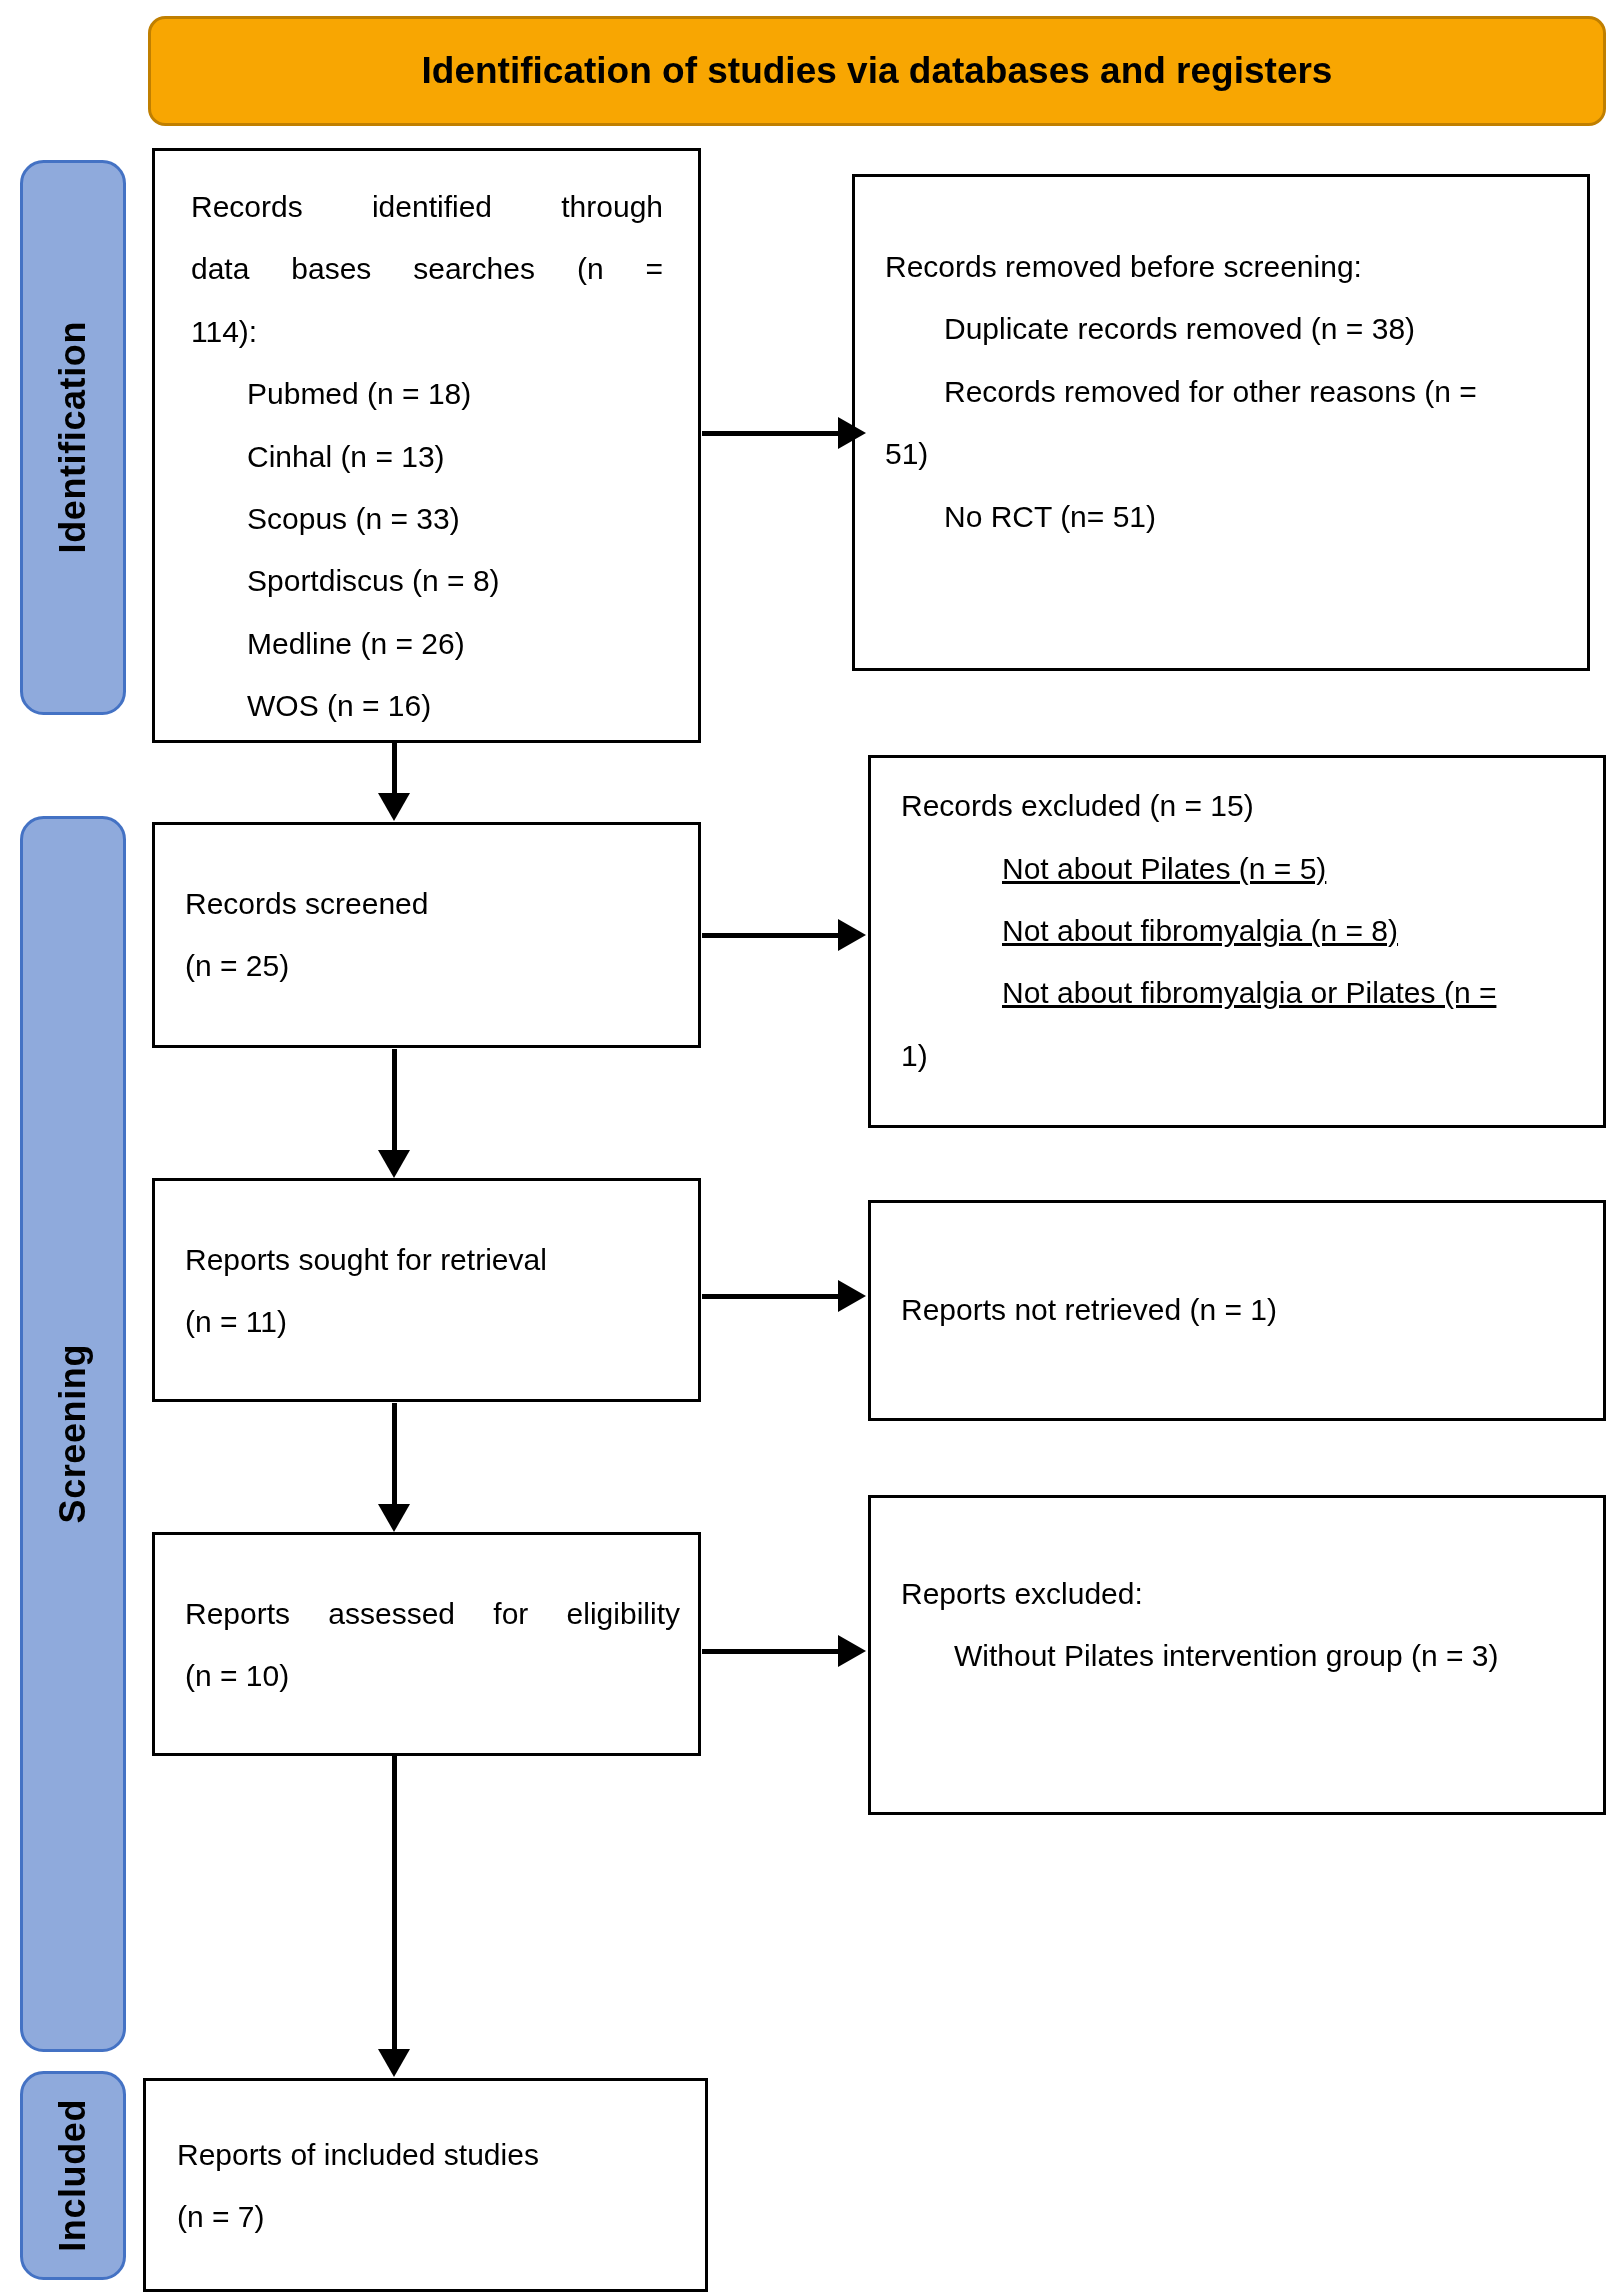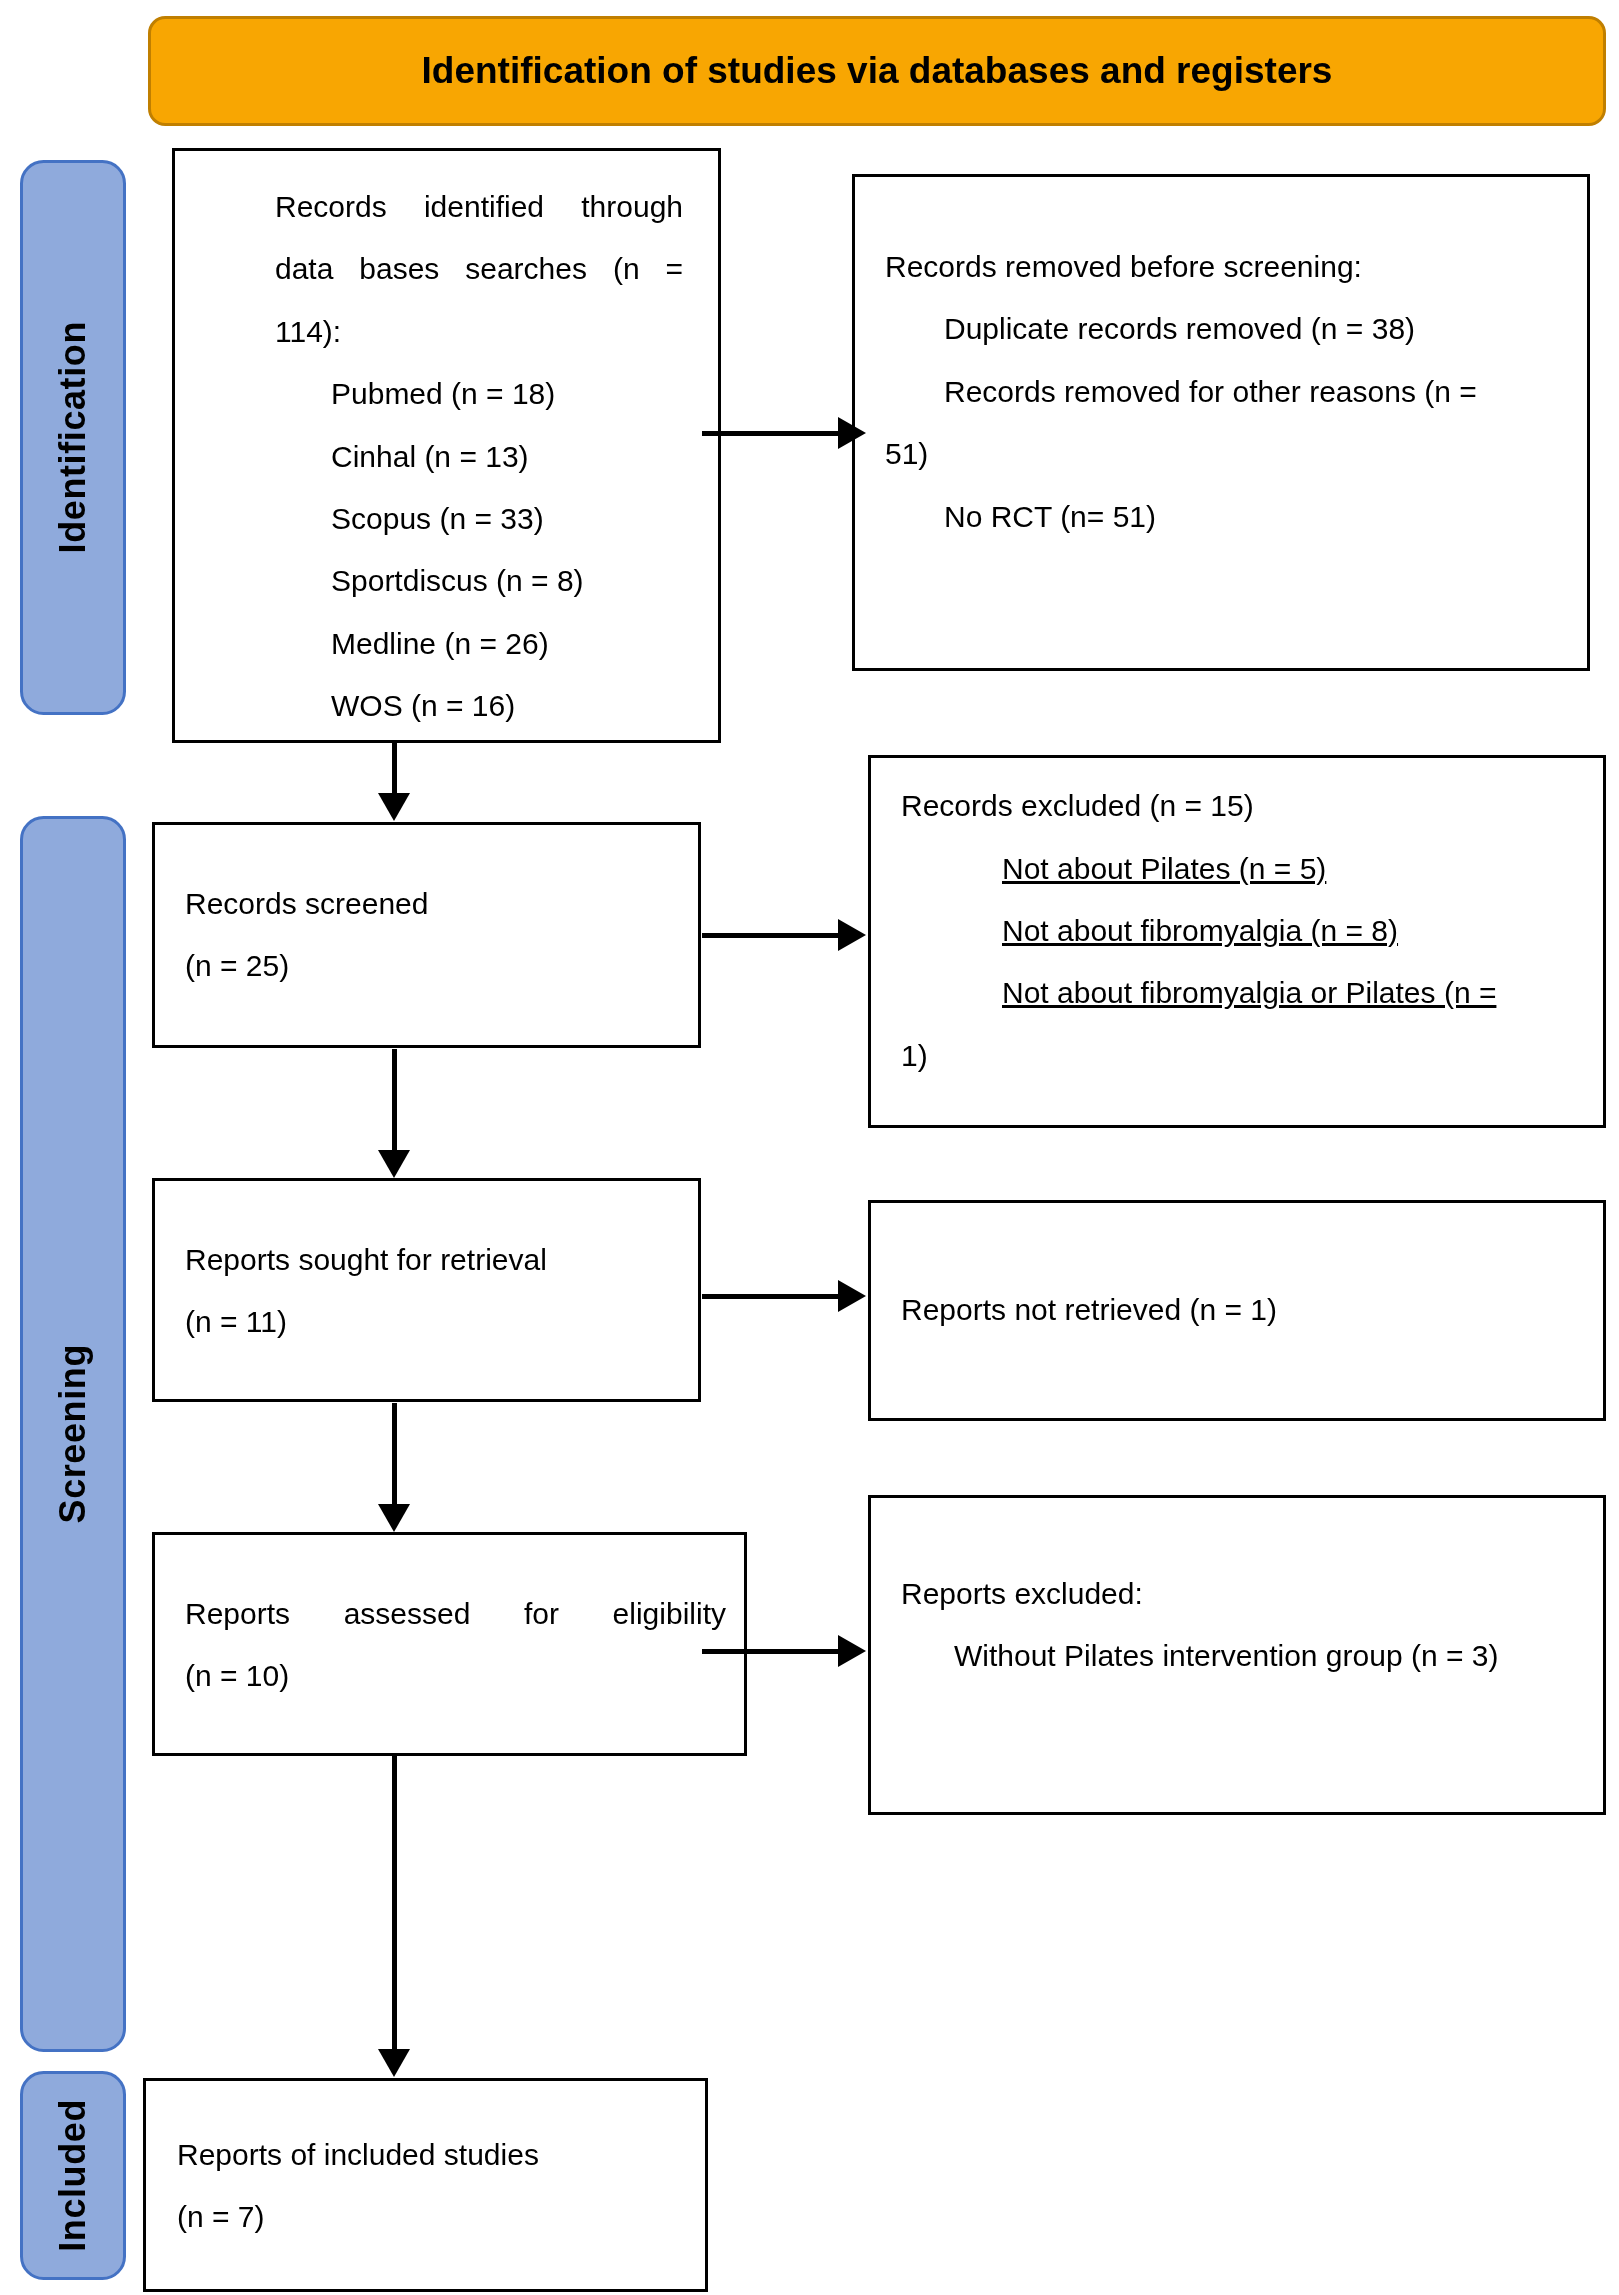--- a/index.html
+++ b/index.html
@@ -49,24 +49,24 @@
   #stage-included       { top: 2071px; height: 209px; }
 
   
   .box {
     position: absolute;
     background: #ffffff;
     border: 3.7px solid var(--box-border, #000000);
     font-size: 30px;
     line-height: 2.08;
   }
-  #box-records-identified   { left: 152px;  top: 148px;  width: 549px;  height: 595px; padding: 25px 35px 0 100px; margin-left: 20px; }
+  #box-records-identified   { left: 152px;  top: 148px;  width: 549px;  height: 595px; padding: 25px 35px 0 36px; }
   #box-records-screened     { left: 152px;  top: 822px; width: 549px;  height: 226px; padding: 48px 30px 0 30px; }
   #box-reports-sought       { left: 152px;  top: 1178px; width: 549px;  height: 224px; padding: 48px 30px 0 30px; }
-  #box-reports-assessed     { left: 152px;  top: 1532px; width: 595px;  height: 224px; padding: 48px 18px 0 30px; }
+  #box-reports-assessed     { left: 152px;  top: 1532px; width: 549px;  height: 224px; padding: 48px 18px 0 30px; }
   #box-reports-included     { left: 143px;  top: 2078px; width: 565px;  height: 214px; padding: 43px 30px 0 31px; }
 
   #box-records-removed      { left: 852px; top: 174px;  width: 738px; height: 497px; padding: 59px 30px 0 30px; }
   #box-records-excluded     { left: 868px; top: 755px; width: 738px; height: 373px; padding: 17.3px 25px 0 30px; }
   #box-reports-not-retrieved{ left: 868px; top: 1188px; width: 738px; height: 221px; padding: 0 30px; display: flex; align-items: center; margin-top: 12px; }
   #box-reports-excluded-r   { left: 868px; top: 1495px; width: 738px; height: 320px; padding: 65px 30px 0 30px; }
 
   
   .jline { text-align: justify; text-align-last: justify; }
   .db-item  { margin-left: 56px; }

